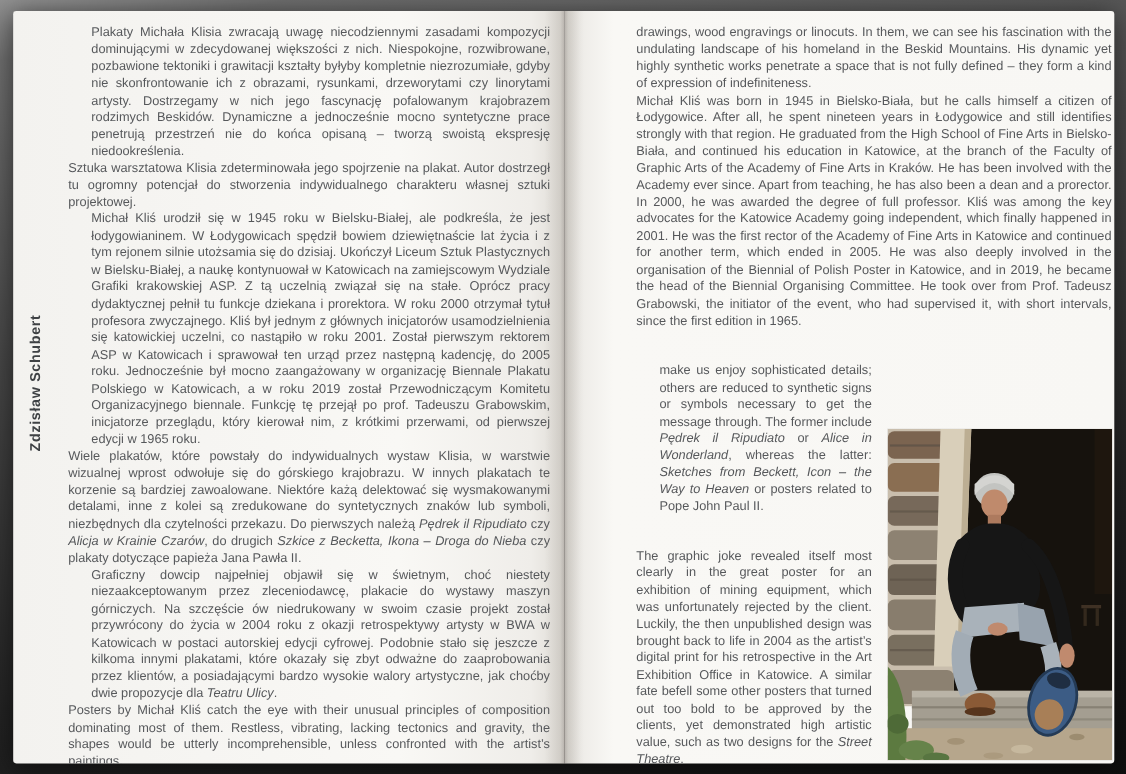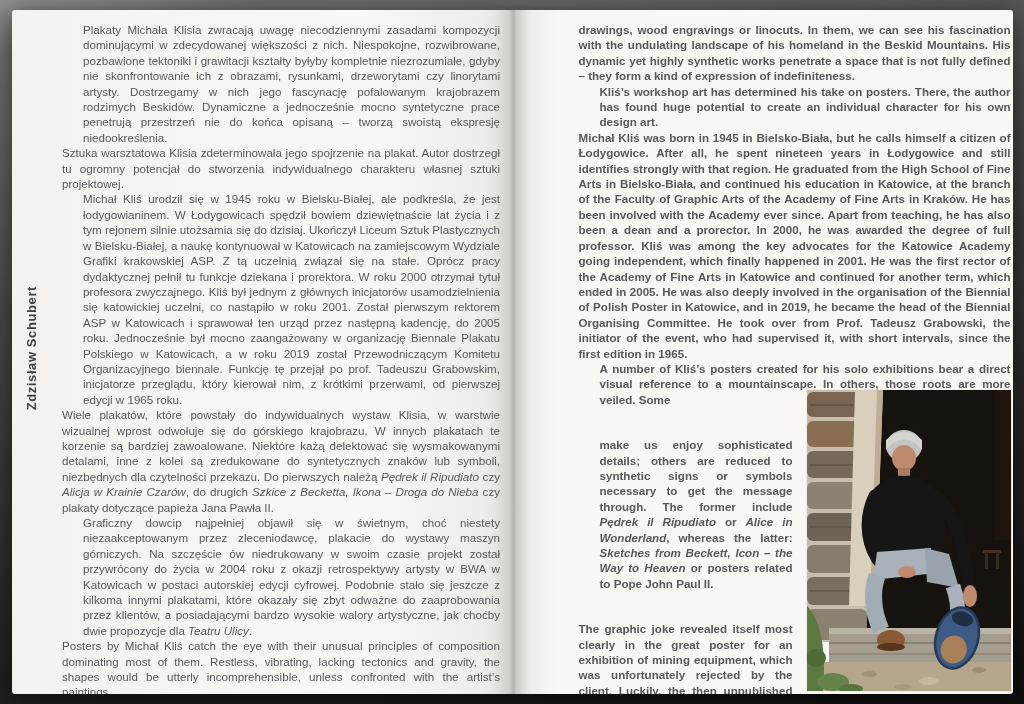--- a/index.html
+++ b/index.html
@@ -4,21 +4,21 @@
 <style>
   html,body{margin:0;padding:0;}
   body{width:1024px;height:704px;overflow:hidden;
        background:linear-gradient(168deg,#909090 0%,#6e6e6e 6%,#474747 35%,#232323 70%,#0e0e0e 100%);
        font-family:"Liberation Sans",sans-serif;}
   .stage{position:relative;width:1024px;height:704px;}
   .book{position:absolute;left:12px;top:10px;width:1001px;height:684px;display:flex;
         box-shadow:0 4px 22px rgba(0,0,0,.55);}
   .page{position:relative;width:50%;height:100%;overflow:hidden;}
   .page.left{background:linear-gradient(90deg,#f3f2ef 0%,#f9f8f5 70%,#efede9 94%,#dedbd5 100%);border-radius:3px 0 0 3px;}
-  .page.right{background:linear-gradient(90deg,#d9d6d0 0%,#eeece8 3%,#f9f8f5 9%,#f8f7f4 100%);border-radius:0 3px 3px 0;font-weight:bold;}
+  .page.right{background:linear-gradient(90deg,#d9d6d0 0%,#eeece8 3%,#f9f8f5 9%,#f8f7f4 100%);border-radius:0 3px 3px 0;}
   .gutter{position:absolute;left:483px;top:0;width:36px;height:100%;pointer-events:none;
           background:linear-gradient(90deg,rgba(0,0,0,0) 0%,rgba(70,60,50,.10) 40%,rgba(55,45,40,.22) 50%,rgba(70,60,50,.10) 60%,rgba(0,0,0,0) 100%);}
   .text{position:absolute;top:12px;font-size:11.6px;line-height:15.4px;color:#56585b;
         text-align:justify;letter-spacing:0;}
   .page.left  .text{left:50px;width:438px;}
   .page.right .text{left:66px;width:432px;}
   .text p{margin:0;padding:0;}
   .text p.ind{padding-left:21px;}
   .text p.narrow{width:214px;margin-top:30px;}
   .text p.ind.narrow{width:214px;box-sizing:border-box;}
@@ -42,23 +42,21 @@
         <p class="ind"><span>Michał Kliś urodził się w 1945 roku w Bielsku-Białej, ale podkreśla, że jest łodygowianinem. W Łodygowicach spędził bowiem dziewiętnaście lat życia i z tym rejonem silnie utożsamia się do dzisiaj. Ukończył Liceum Sztuk Plastycznych w Bielsku-Białej, a naukę kontynuował w Katowicach na zamiejscowym Wydziale Grafiki krakowskiej ASP. Z tą uczelnią związał się na stałe. Oprócz pracy dydaktycznej pełnił tu funkcje dziekana i prorektora. W roku 2000 otrzymał tytuł profesora zwyczajnego. Kliś był jednym z głównych inicjatorów usamodzielnienia się katowickiej uczelni, co nastąpiło w roku 2001. Został pierwszym rektorem ASP w Katowicach i sprawował ten urząd przez następną kadencję, do 2005 roku. Jednocześnie był mocno zaangażowany w organizację Biennale Plakatu Polskiego w Katowicach, a w roku 2019 został Przewodniczącym Komitetu Organizacyjnego biennale. Funkcję tę przejął po prof. Tadeuszu Grabowskim, inicjatorze przeglądu, który kierował nim, z krótkimi przerwami, od pierwszej edycji w 1965 roku.</span></p>
         <p><span>Wiele plakatów, które powstały do indywidualnych wystaw Klisia, w warstwie wizualnej wprost odwołuje się do górskiego krajobrazu. W innych plakatach te korzenie są bardziej zawoalowane. Niektóre każą delektować się wysmakowanymi detalami, inne z kolei są zredukowane do syntetycznych znaków lub symboli, niezbędnych dla czytelności przekazu. Do pierwszych należą </span><i>Pędrek il Ripudiato</i><span> czy </span><i>Alicja w Krainie Czarów</i><span>, do drugich </span><i>Szkice z Becketta, Ikona – Droga do Nieba</i><span> czy plakaty dotyczące papieża Jana Pawła II.</span></p>
         <p class="ind"><span>Graficzny dowcip najpełniej objawił się w świetnym, choć niestety niezaakceptowanym przez zleceniodawcę, plakacie do wystawy maszyn górniczych. Na szczęście ów niedrukowany w swoim czasie projekt został przywrócony do życia w 2004 roku z okazji retrospektywy artysty w BWA w Katowicach w postaci autorskiej edycji cyfrowej. Podobnie stało się jeszcze z kilkoma innymi plakatami, które okazały się zbyt odważne do zaaprobowania przez klientów, a posiadającymi bardzo wysokie walory artystyczne, jak choćby dwie propozycje dla </span><i>Teatru Ulicy</i><span>.</span></p>
         <p><span>Posters by Michał Kliś catch the eye with their unusual principles of composition dominating most of them. Restless, vibrating, lacking tectonics and gravity, the shapes would be utterly incomprehensible, unless confronted with the artist’s paintings,</span></p>
       </div>
     </div>
 
     <div class="page right">
       <div class="text">
         <p><span>drawings, wood engravings or linocuts. In them, we can see his fascination with the undulating landscape of his homeland in the Beskid Mountains. His dynamic yet highly synthetic works penetrate a space that is not fully defined – they form a kind of expression of indefiniteness.</span></p>
-        <p class="ind"><span>Kliś’s workshop art has determined his take on posters. There, the author has found huge potential to create an individual character for his own design art.</span></p>
         <p><span>Michał Kliś was born in 1945 in Bielsko-Biała, but he calls himself a citizen of Łodygowice. After all, he spent nineteen years in Łodygowice and still identifies strongly with that region. He graduated from the High School of Fine Arts in Bielsko-Biała, and continued his education in Katowice, at the branch of the Faculty of Graphic Arts of the Academy of Fine Arts in Kraków. He has been involved with the Academy ever since. Apart from teaching, he has also been a dean and a prorector. In 2000, he was awarded the degree of full professor. Kliś was among the key advocates for the Katowice Academy going independent, which finally happened in 2001. He was the first rector of the Academy of Fine Arts in Katowice and continued for another term, which ended in 2005. He was also deeply involved in the organisation of the Biennial of Polish Poster in Katowice, and in 2019, he became the head of the Biennial Organising Committee. He took over from Prof. Tadeusz Grabowski, the initiator of the event, who had supervised it, with short intervals, since the first edition in 1965.</span></p>
-        <p class="ind"><span>A number of Kliś’s posters created for his solo exhibitions bear a direct visual reference to a mountainscape. In others, those roots are more veiled. Some</span></p>
         <p class="ind narrow"><span>make us enjoy sophisticated details; others are reduced to synthetic signs or symbols necessary to get the message through. The former include </span><i>Pędrek il Ripudiato</i><span> or </span><i>Alice in Wonderland</i><span>, whereas the latter: </span><i>Sketches from Beckett, Icon – the Way to Heaven</i><span> or posters related to Pope John Paul II.</span></p>
         <p class="narrow"><span>The graphic joke revealed itself most clearly in the great poster for an exhibition of mining equipment, which was unfortunately rejected by the client. Luckily, the then unpublished design was brought back to life in 2004 as the artist’s digital print for his retrospective in the Art Exhibition Office in Katowice. A similar fate befell some other posters that turned out too bold to be approved by the clients, yet demonstrated high artistic value, such as two designs for the </span><i>Street Theatre</i><span>.</span></p>
       </div>
 
       <div class="photo">
         <svg viewBox="0 0 204 301" preserveAspectRatio="none" aria-hidden="true">
           <title>Michał Kliś, grey-haired, in a black t-shirt and light jeans, seated on the wooden porch step of a log cabin doorway</title>
 
           <g>
             <rect x="58" y="0" width="146" height="270" fill="#16120d"></rect>

